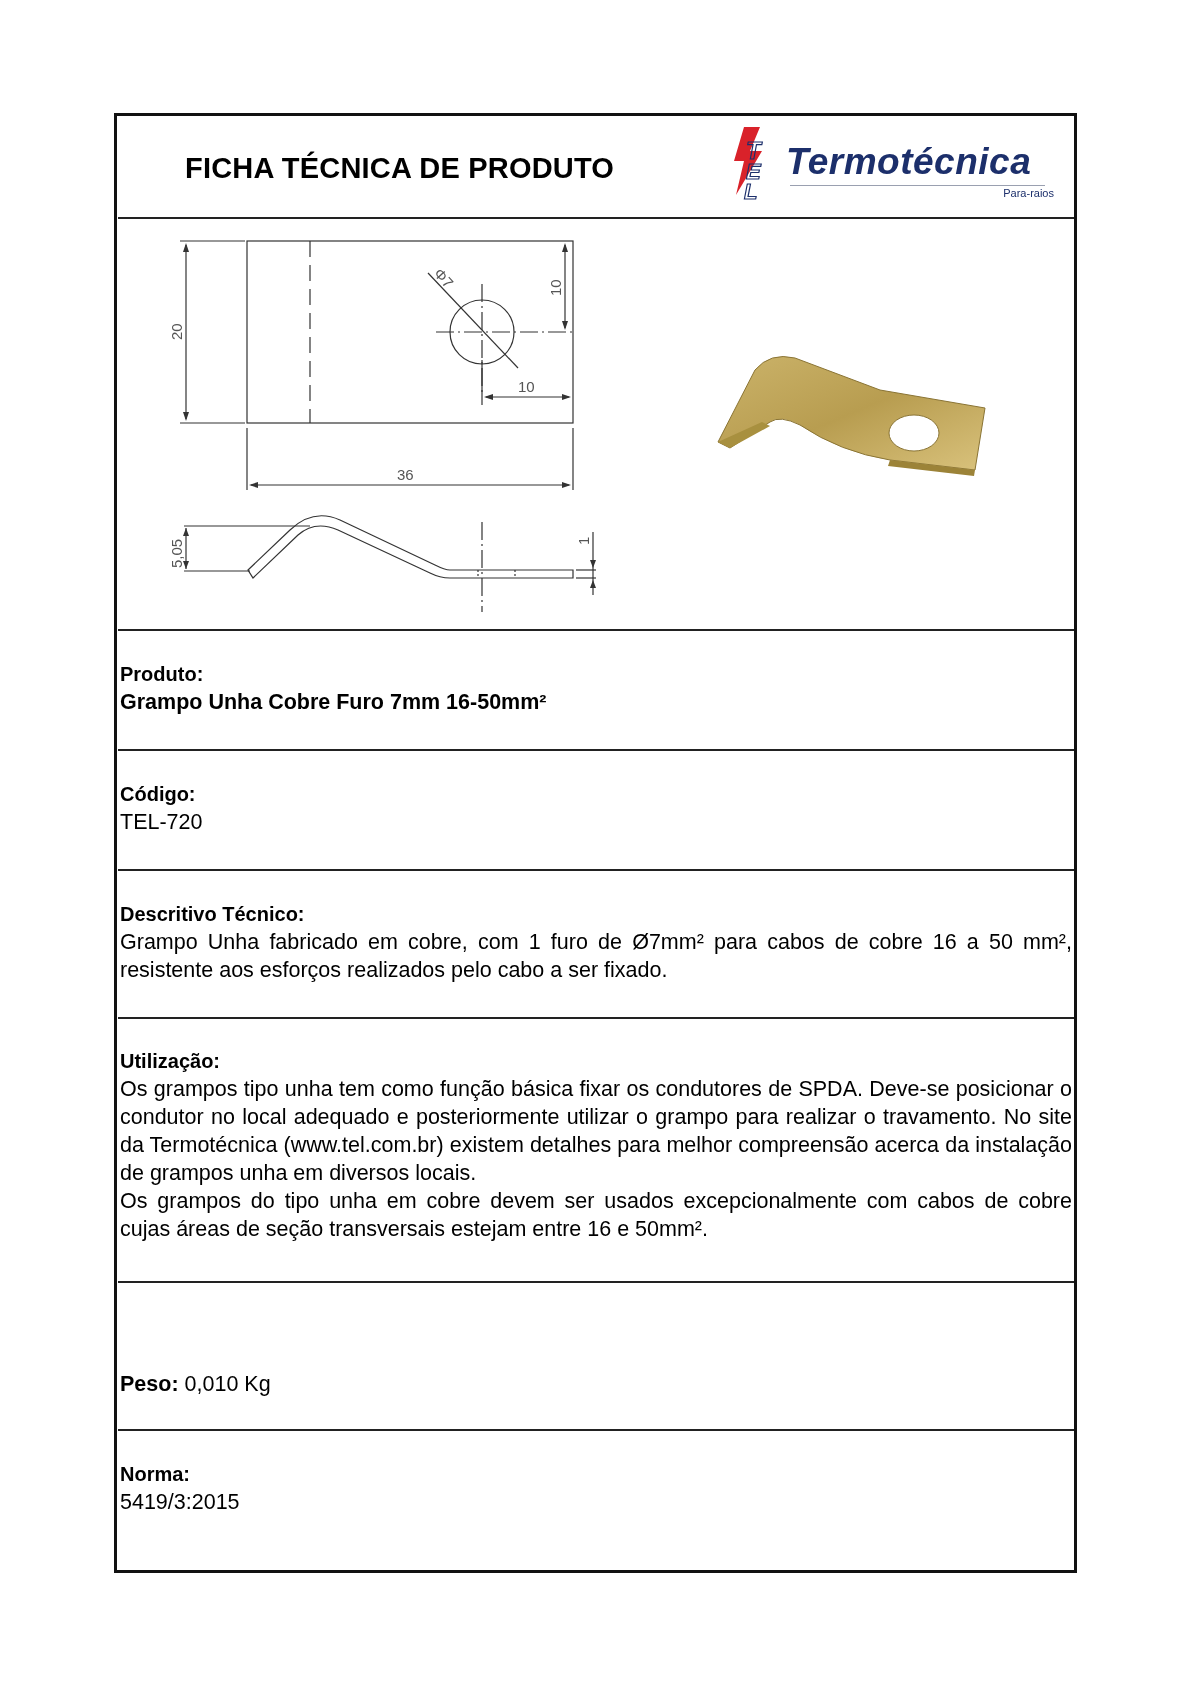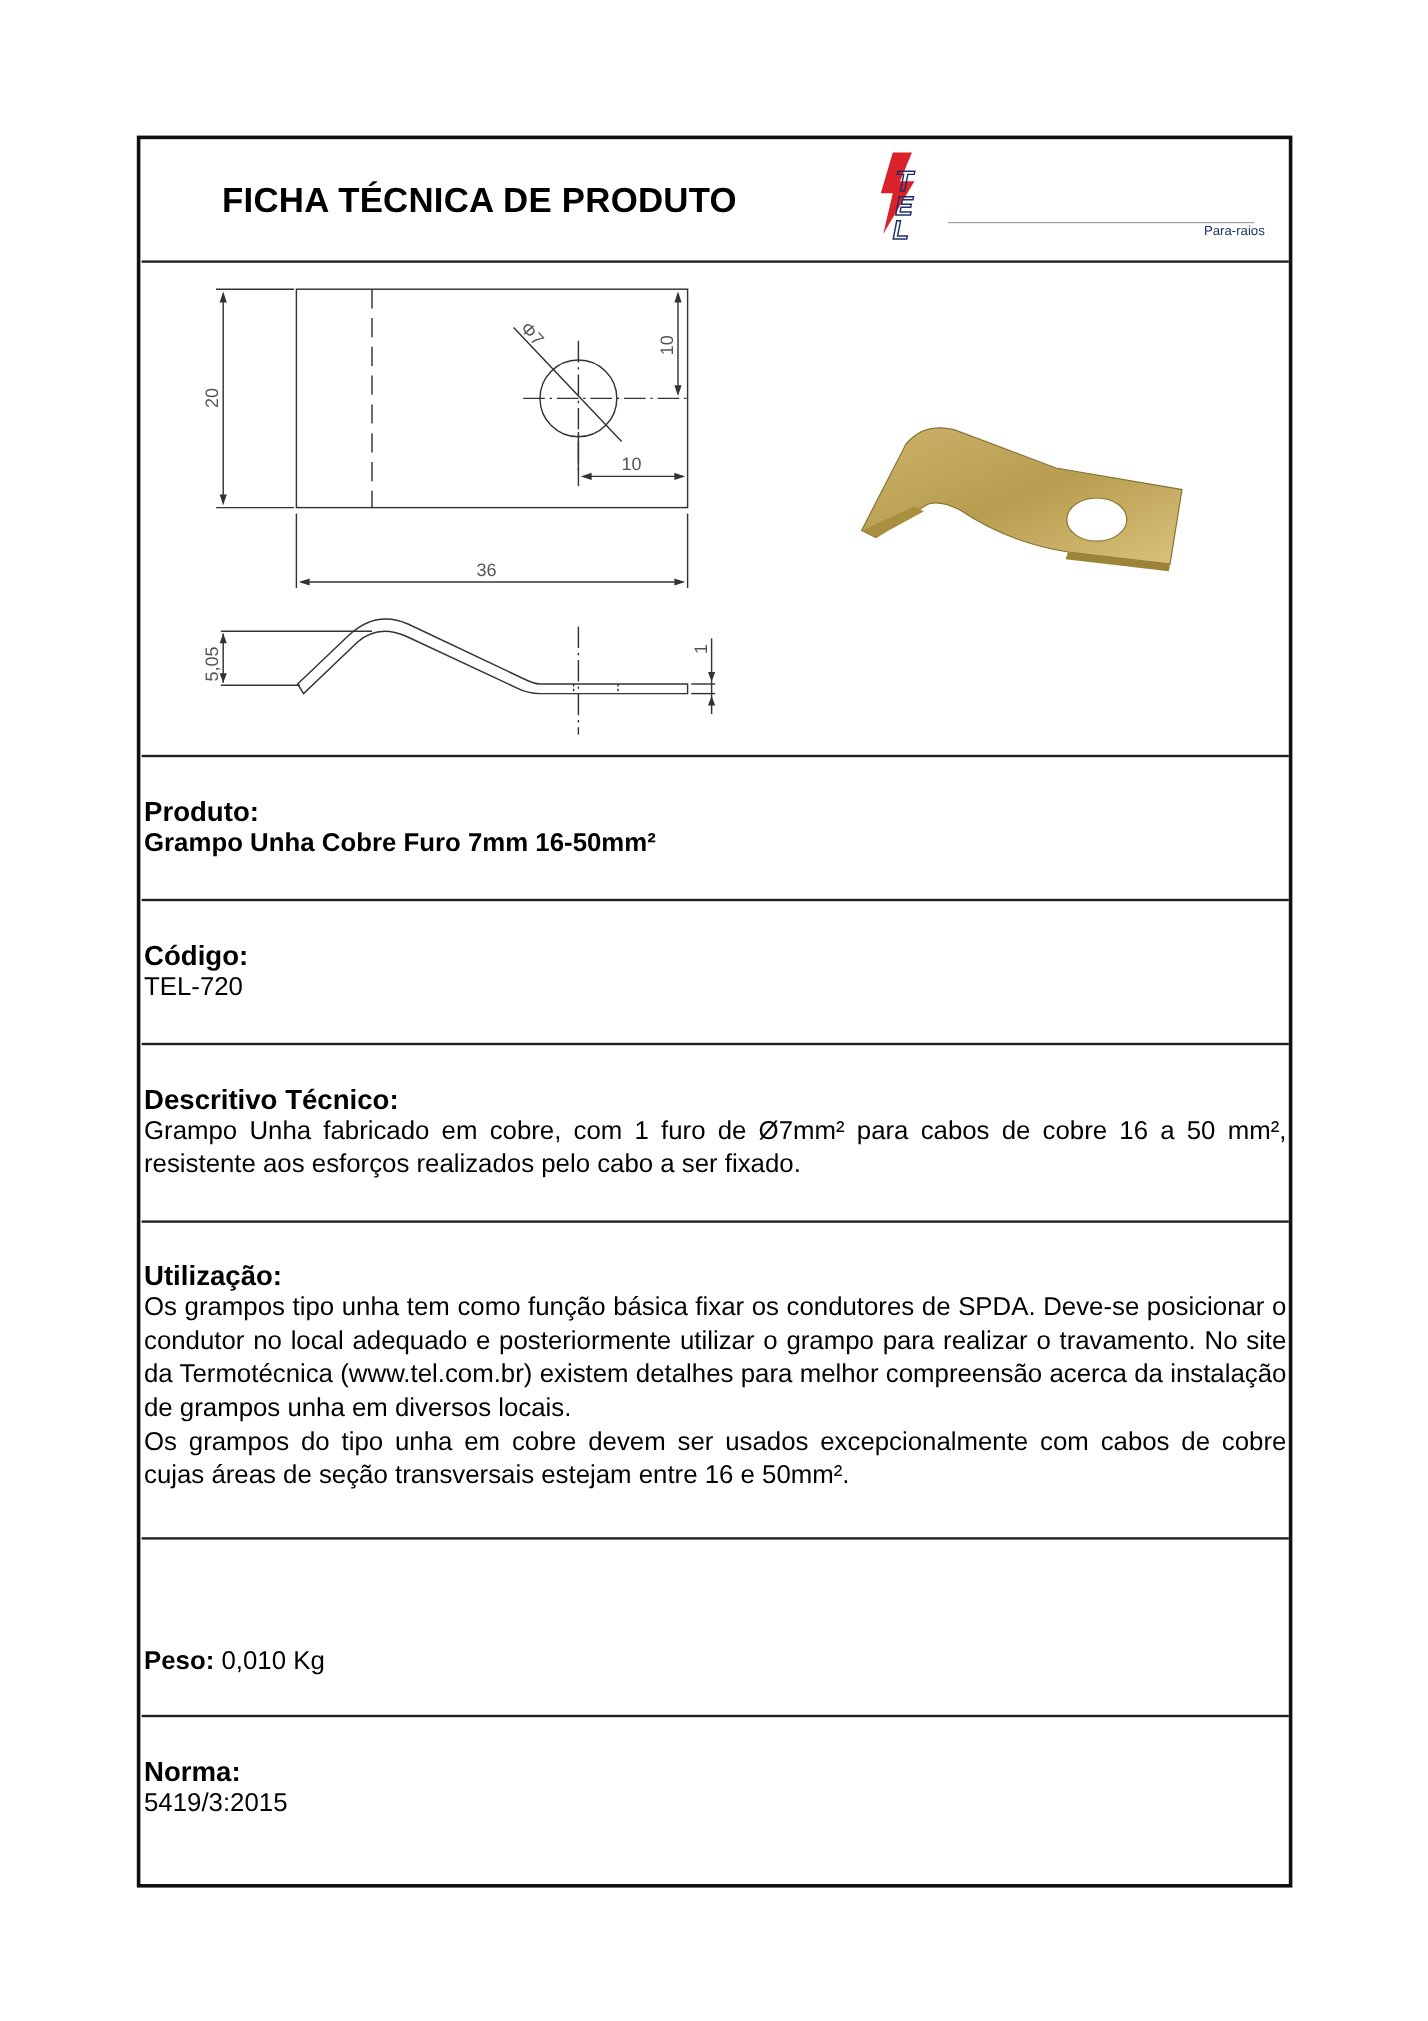--- a/index.html
+++ b/index.html
@@ -6,39 +6,40 @@
   body { width: 1190px; height: 1684px; position: relative; font-family: "Liberation Sans", sans-serif; color: #000; }
   .frame { position: absolute; left: 114px; top: 113px; width: 963px; height: 1460px; border: 3px solid #111; box-sizing: border-box; }
   .hr { position: absolute; left: 118px; width: 956px; height: 0; border-top: 2px solid #222; }
   .title { position: absolute; left: 185px; top: 152px; font-size: 29px; font-weight: bold; letter-spacing: 0.2px; }
   .logo { position: absolute; left: 730px; top: 125px; width: 340px; height: 80px; }
   .logo-word { position: absolute; left: 56px; top: 16px; font-size: 37px; font-weight: bold; font-style: italic; color: #1c2f6b; letter-spacing: 0.5px; }
   .logo-line { position: absolute; left: 60px; top: 60px; width: 255px; border-top: 1px solid #9aa0b0; }
   .logo-sub { position: absolute; right: 16px; top: 62px; font-size: 11px; color: #1c2f6b; text-align: center; }
   .drawing { position: absolute; left: 150px; top: 225px; width: 460px; height: 405px; }
   .photo { position: absolute; left: 700px; top: 330px; width: 310px; height: 150px; }
-  .label { position: absolute; left: 120px; font-size: 23px; font-weight: bold; }
+  .label { position: absolute; left: 120px; font-size: 20px; font-weight: bold; }
   .value { position: absolute; left: 120px; font-size: 21.5px; }
   .para { position: absolute; left: 120px; width: 952px; font-size: 21.5px; line-height: 28px; text-align: justify; }
   .inline-label { font-weight: bold; }
 </style>
 </head>
 <body>
 
 <div class="frame"></div>
 
 <div class="title">FICHA TÉCNICA DE PRODUTO</div>
 
 <div class="logo">
   <svg width="60" height="80" viewBox="0 0 60 80" style="position:absolute;left:0;top:0;">
     <polygon points="14,2 30,2 20,26 32,26 6,70 14,36 4,36" fill="#d9222a"></polygon>
     <text x="16" y="34" font-family="Liberation Sans, sans-serif" font-size="24" font-weight="bold" font-style="italic" fill="none" stroke="#1c2f6b" stroke-width="1.2">T</text>
     <text x="16" y="54" font-family="Liberation Sans, sans-serif" font-size="22" font-weight="bold" font-style="italic" fill="none" stroke="#1c2f6b" stroke-width="1.2">E</text>
     <text x="14" y="74" font-family="Liberation Sans, sans-serif" font-size="22" font-weight="bold" font-style="italic" fill="none" stroke="#1c2f6b" stroke-width="1.2">L</text>
   </svg>
+  <div class="logo-word">Termotécnica</div>
   <div class="logo-line"></div>
   <div class="logo-sub">Para-raios</div>
 </div>
 
 <div class="hr" style="top:217px;"></div>
 
 <svg class="drawing" viewBox="150 225 460 405" width="460" height="405">
   <g stroke="#333" stroke-width="1.2" fill="none">
 
     <rect x="247" y="241" width="326" height="182"></rect>

